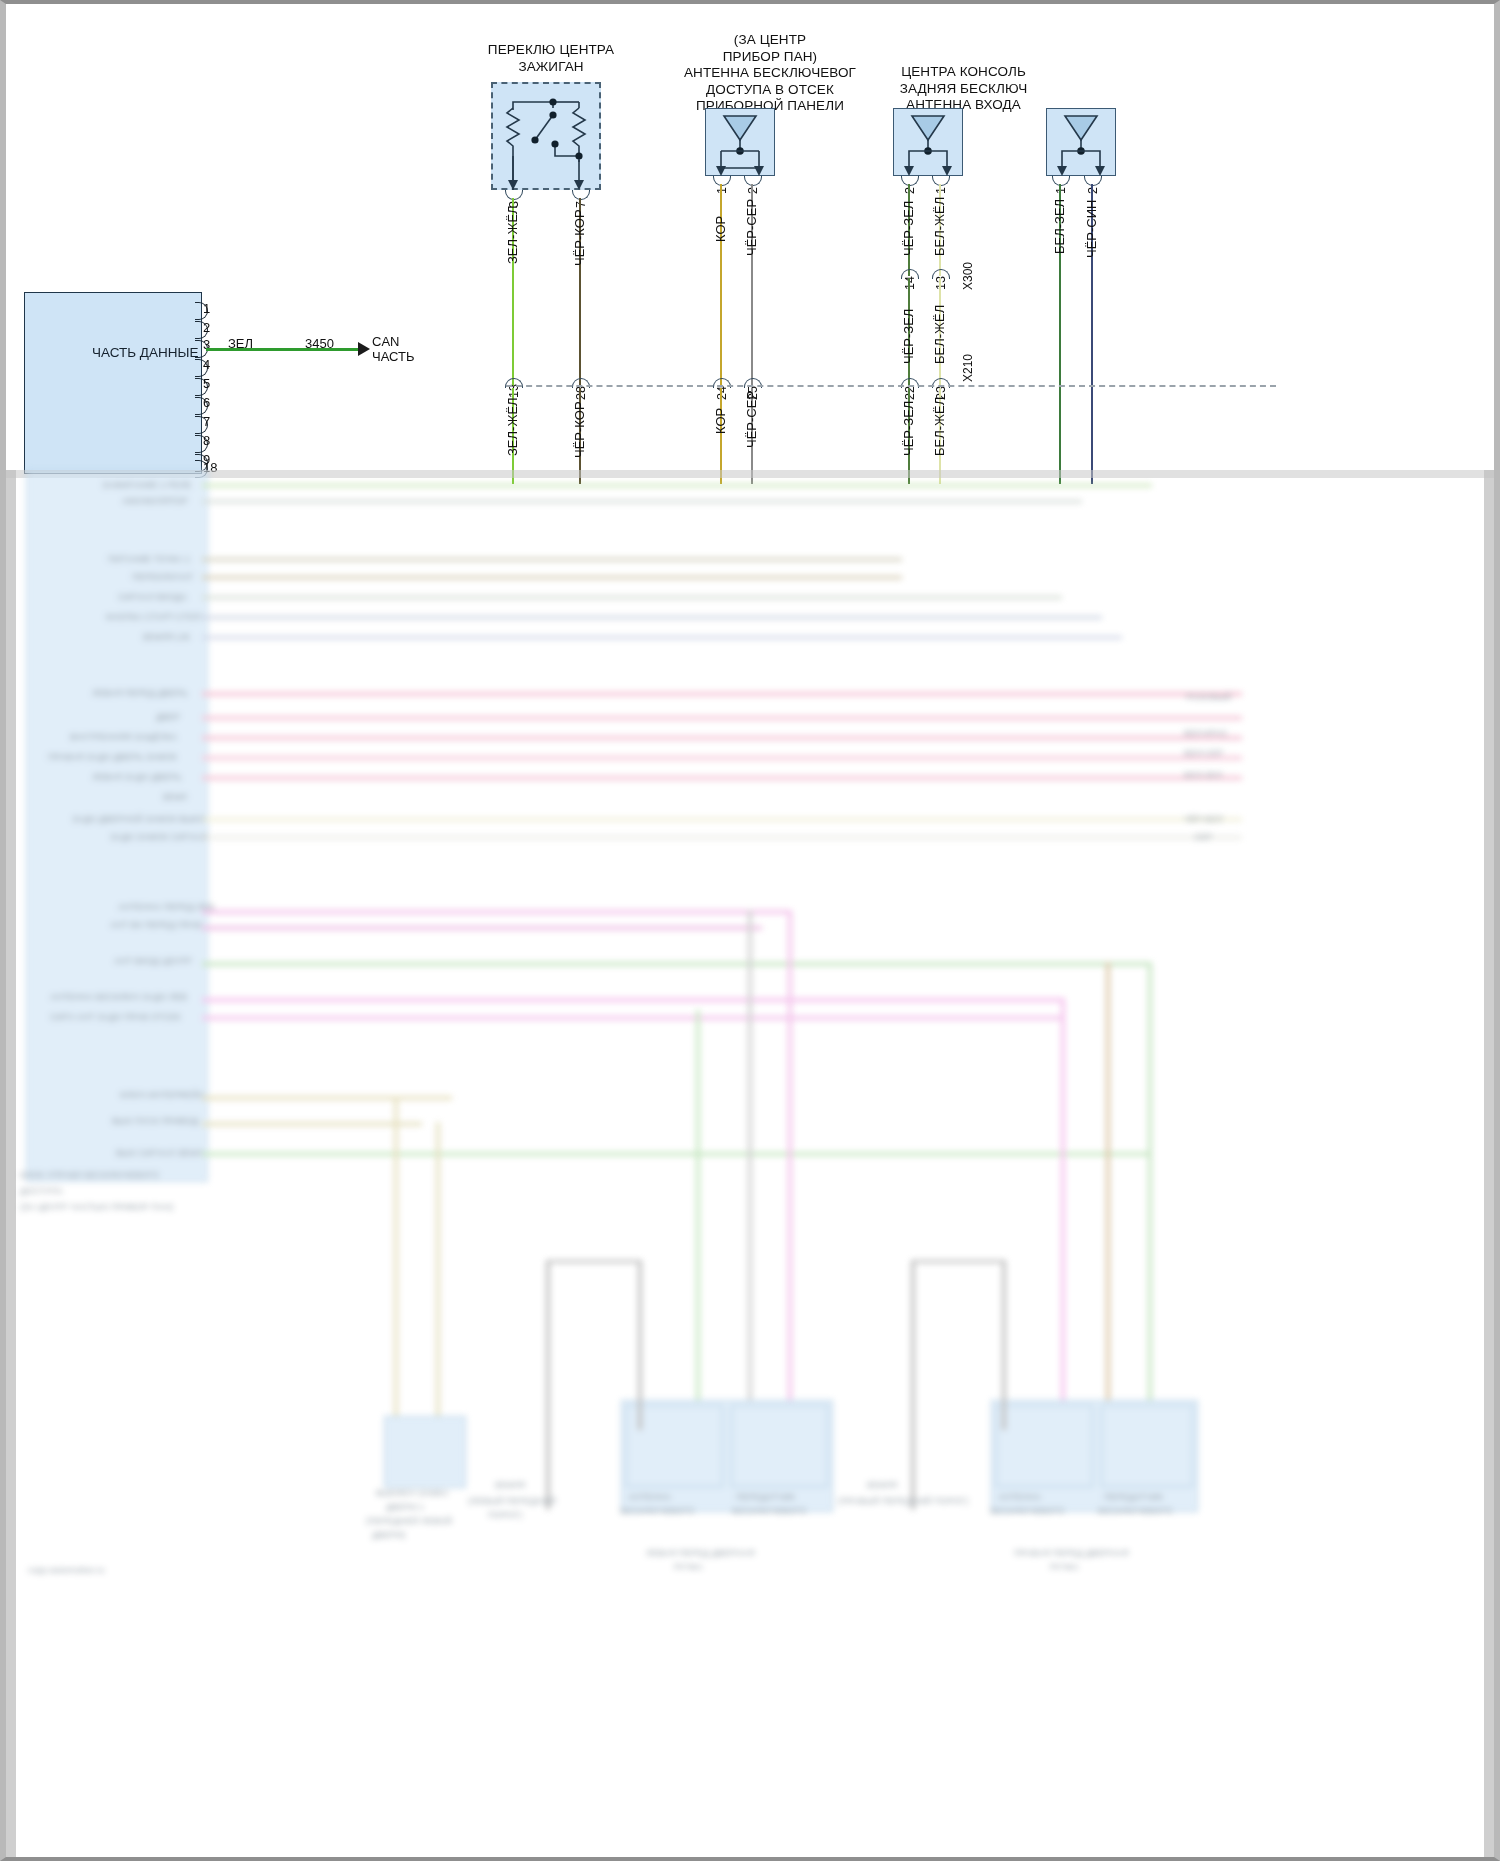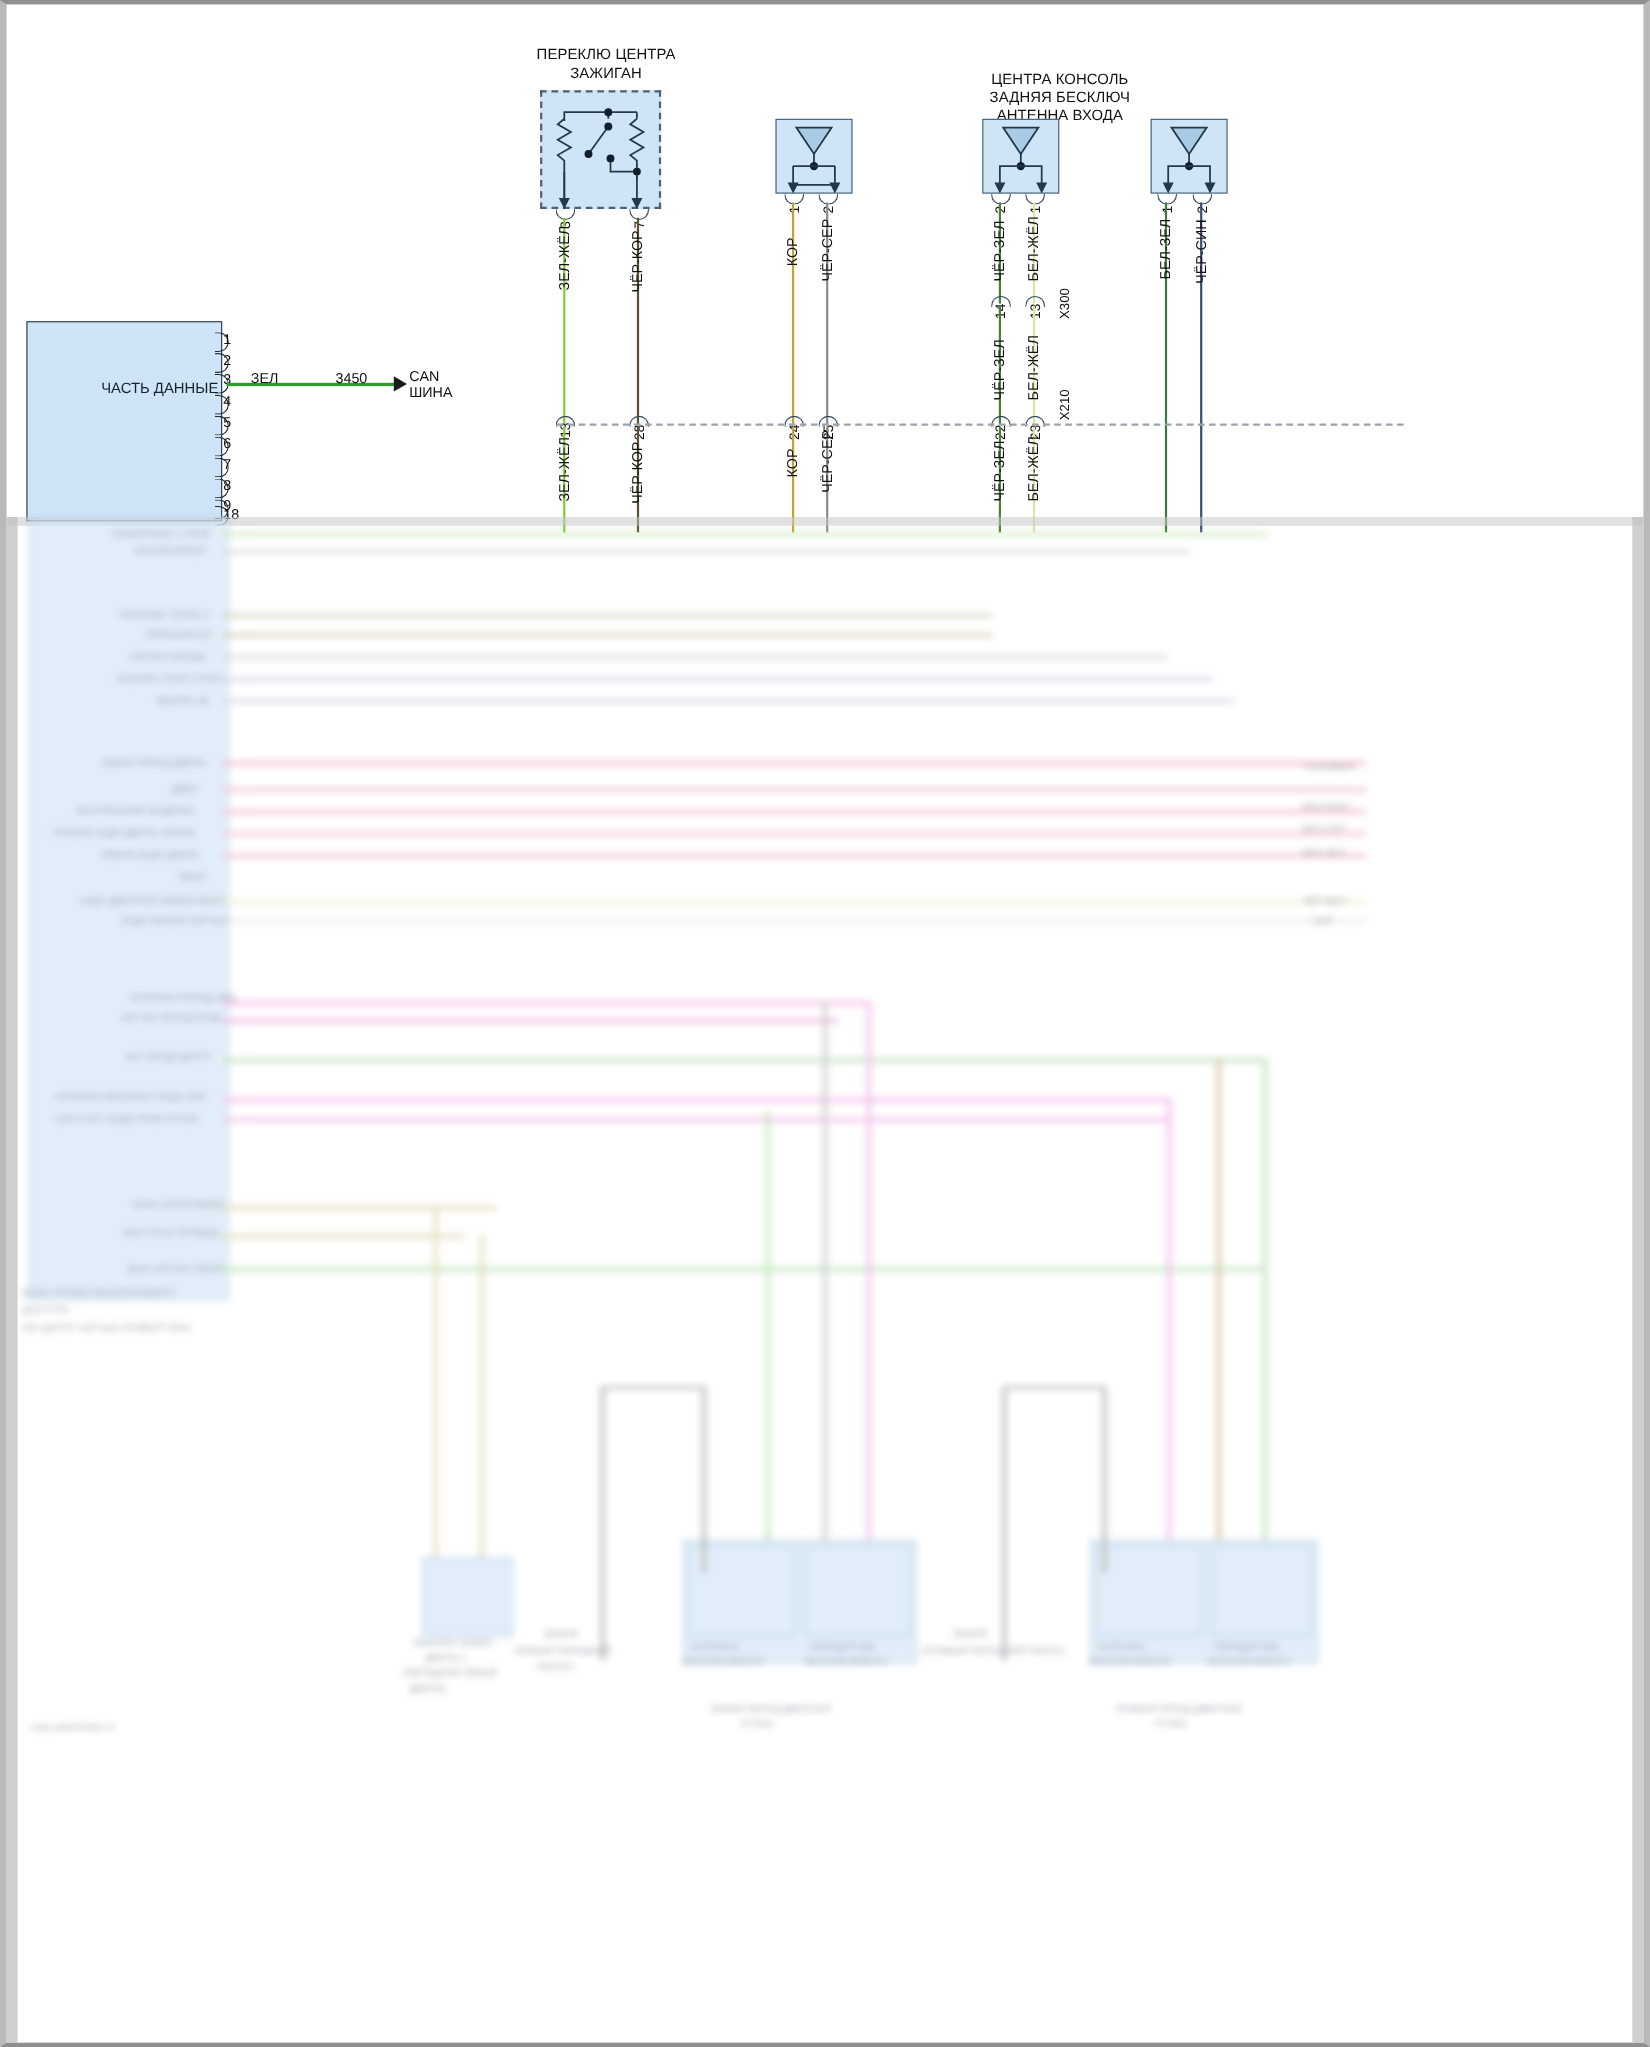--- a/index.html
+++ b/index.html
@@ -124,21 +124,21 @@
     <div>
       <div class="socket" style="left:189px;top:456px;"></div>
       <div class="pinrow" style="left:197px;top:456px;">18</div>
     </div>
 
     <div class="hwire" style="left:200px;top:344px;width:154px;background:#2e9b2e;height:3px;"></div>
     <div class="caption" style="left:222px;top:332px;">ЗЕЛ</div>
     <div class="caption" style="left:299px;top:332px;">3450</div>
     <div class="arrowrt" style="left:352px;top:338px;"></div>
     <div class="caption" style="left:366px;top:330px;">CAN</div>
-    <div class="caption" style="left:366px;top:345px;">ШИНА</div>
+    <div class="caption" style="left:366px;top:345px;">ЧАСТЬ</div>
 
     <div class="cmp-title" style="left:460px;top:38px;width:170px;">ПЕРЕКЛЮ ЦЕНТРА
 ЗАЖИГАН</div>
     <div class="box dashed" style="left:485px;top:78px;width:110px;height:108px;"></div>
 
     <svg class="abs" style="left:485px;top:78px;width:110px;height:110px;" viewBox="0 0 110 110">
       <polyline points="22,28 22,20 62,20 62,26" fill="none" stroke="#24384a" stroke-width="1.6"></polyline>
       <polyline points="88,20 62,20" fill="none" stroke="#24384a" stroke-width="1.6"></polyline>
       <polyline points="88,20 88,26" fill="none" stroke="#24384a" stroke-width="1.6"></polyline>
 
@@ -170,20 +170,25 @@
 
     <div class="conn-cap down" style="left:566px;top:186px;"></div>
     <div class="pnum" style="left:568px;top:204px;">7</div>
     <div class="wire" style="left:573px;top:194px;height:188px;background:#5c5232;"></div>
     <div class="wlabel" style="left:566px;top:262px;">ЧЁР-КОР</div>
     <div class="conn-cap" style="left:566px;top:374px;"></div>
     <div class="pnum" style="left:568px;top:396px;">28</div>
     <div class="wire" style="left:573px;top:384px;height:96px;background:#5c5232;"></div>
     <div class="wlabel" style="left:566px;top:454px;">ЧЁР-КОР</div>
 
+    <div class="cmp-title" style="left:648px;top:28px;width:232px;">(ЗА ЦЕНТР
+ПРИБОР ПАН)
+АНТЕННА БЕСКЛЮЧЕВОГ
+ДОСТУПА В ОТСЕК
+ПРИБОРНОЙ ПАНЕЛИ</div>
     <div class="box" style="left:699px;top:104px;width:70px;height:68px;"></div>
     <svg class="abs" style="left:699px;top:104px;width:70px;height:70px;" viewBox="0 0 70 70">
       <polygon points="19,8 51,8 35,32" fill="#a8cbe6" stroke="#24384a" stroke-width="1.6"></polygon>
       <line x1="35" y1="32" x2="35" y2="43" stroke="#24384a" stroke-width="1.6"></line>
       <circle cx="35" cy="43" r="3.8" fill="#11202c"></circle>
       <polyline points="16,43 16,60 54,60 54,43" fill="none" stroke="#24384a" stroke-width="1.6" transform="translate(0,0)"></polyline>
       <line x1="16" y1="43" x2="54" y2="43" stroke="#24384a" stroke-width="1.6"></line>
       <polygon points="16,68 11,58 21,58" fill="#24384a"></polygon>
       <polygon points="54,68 49,58 59,58" fill="#24384a"></polygon>
     </svg>

